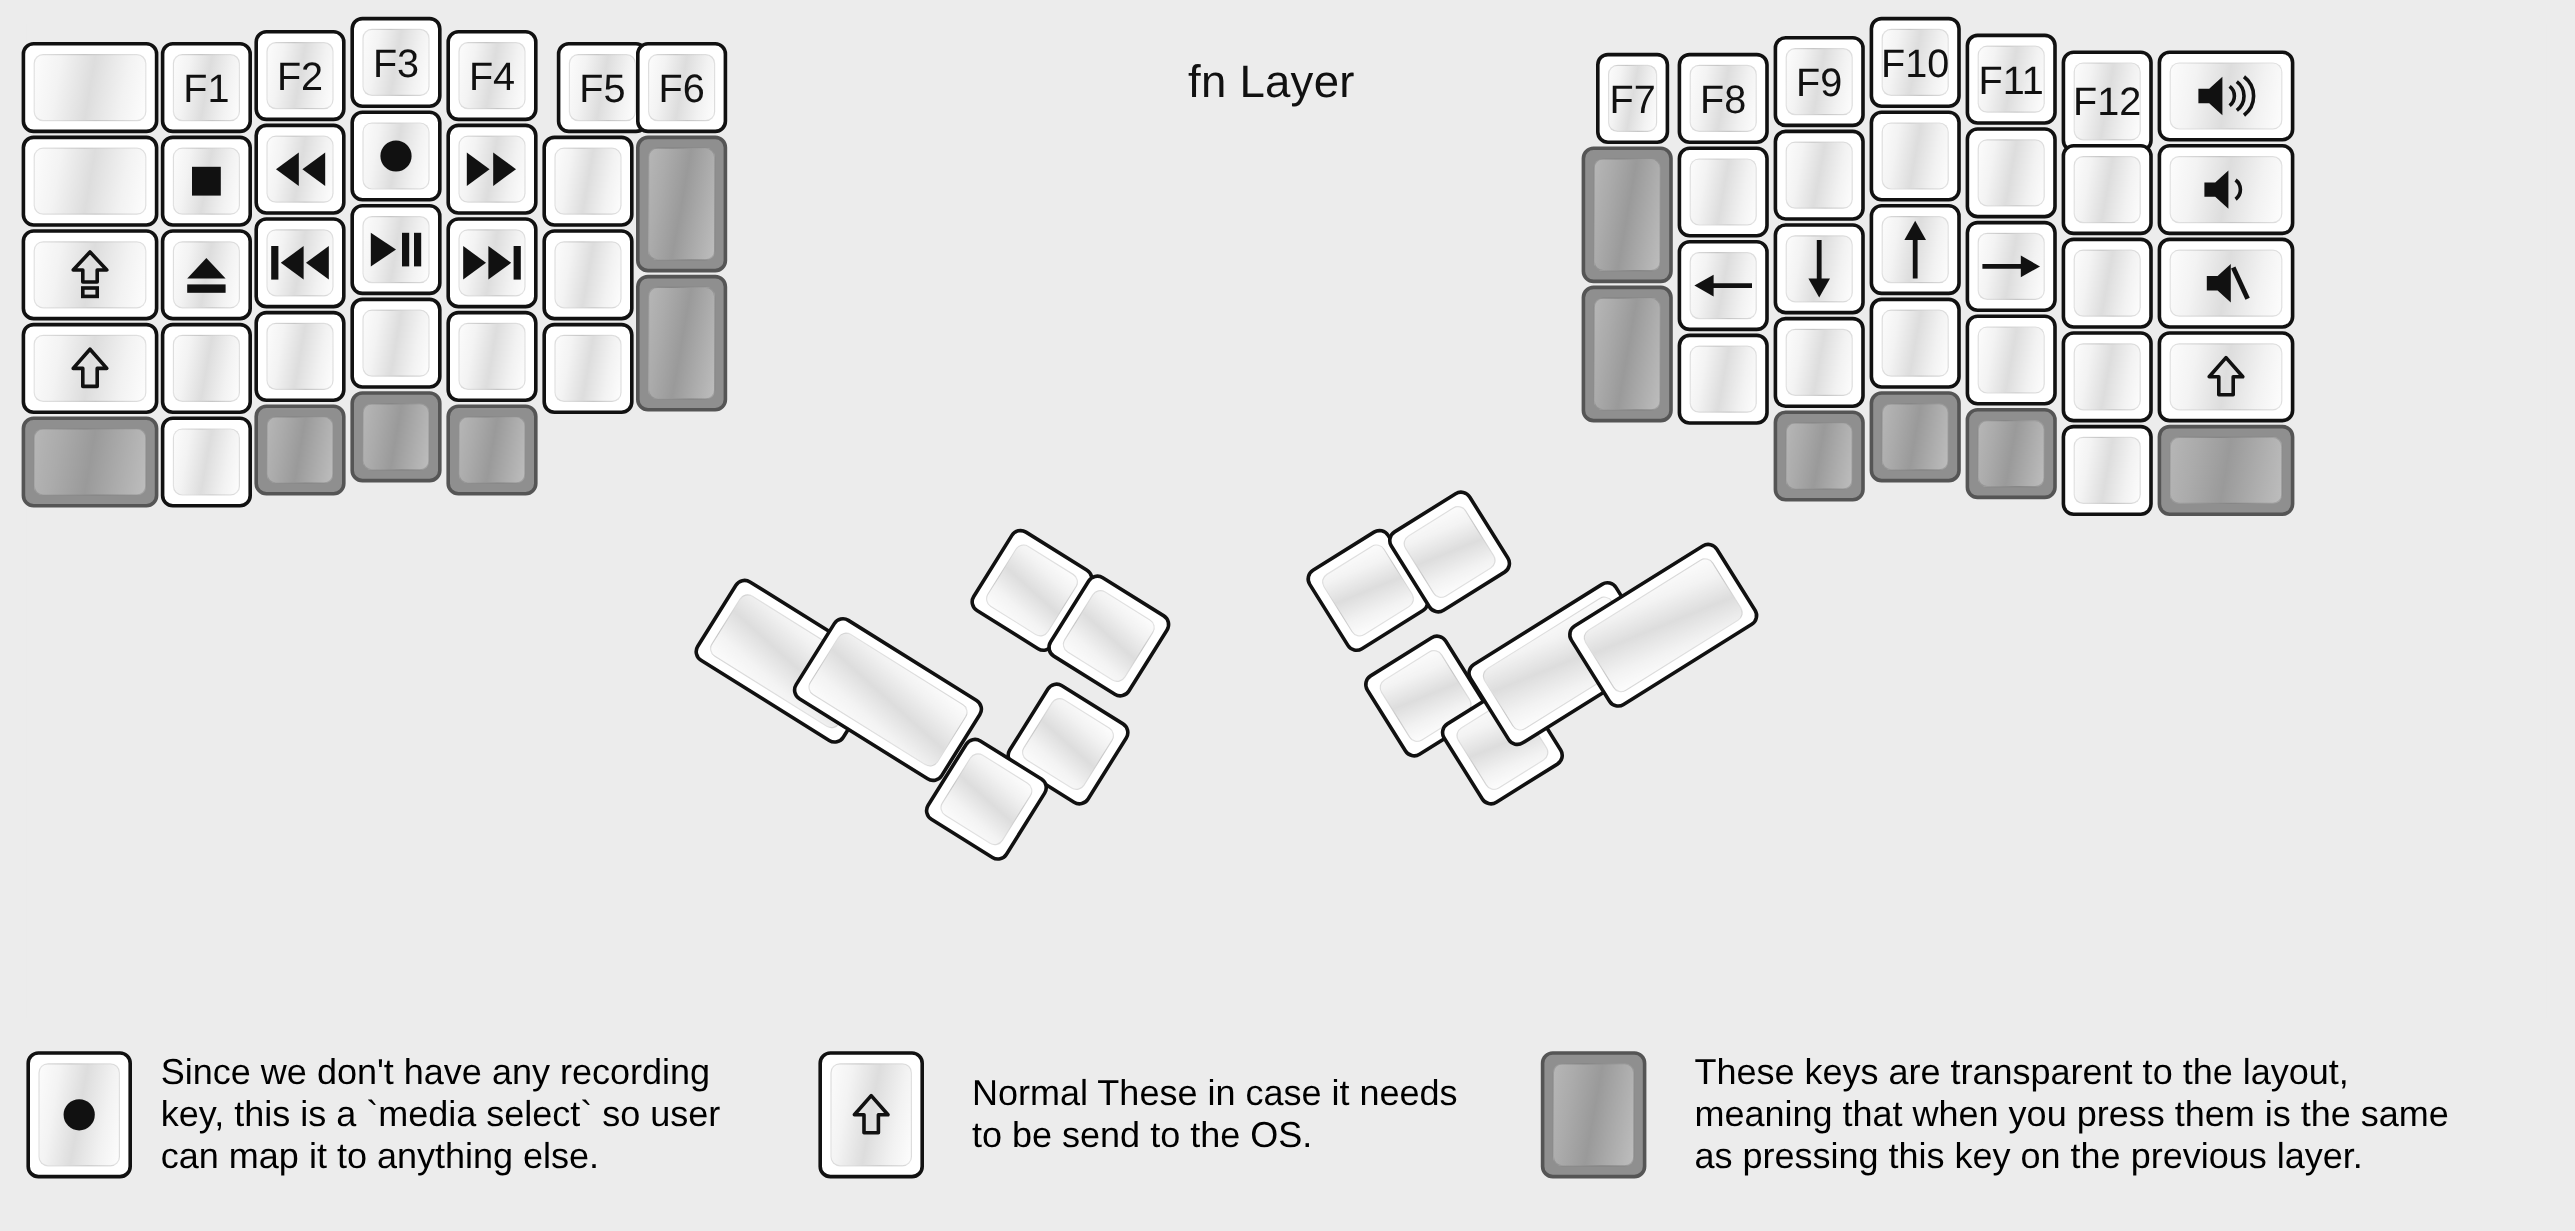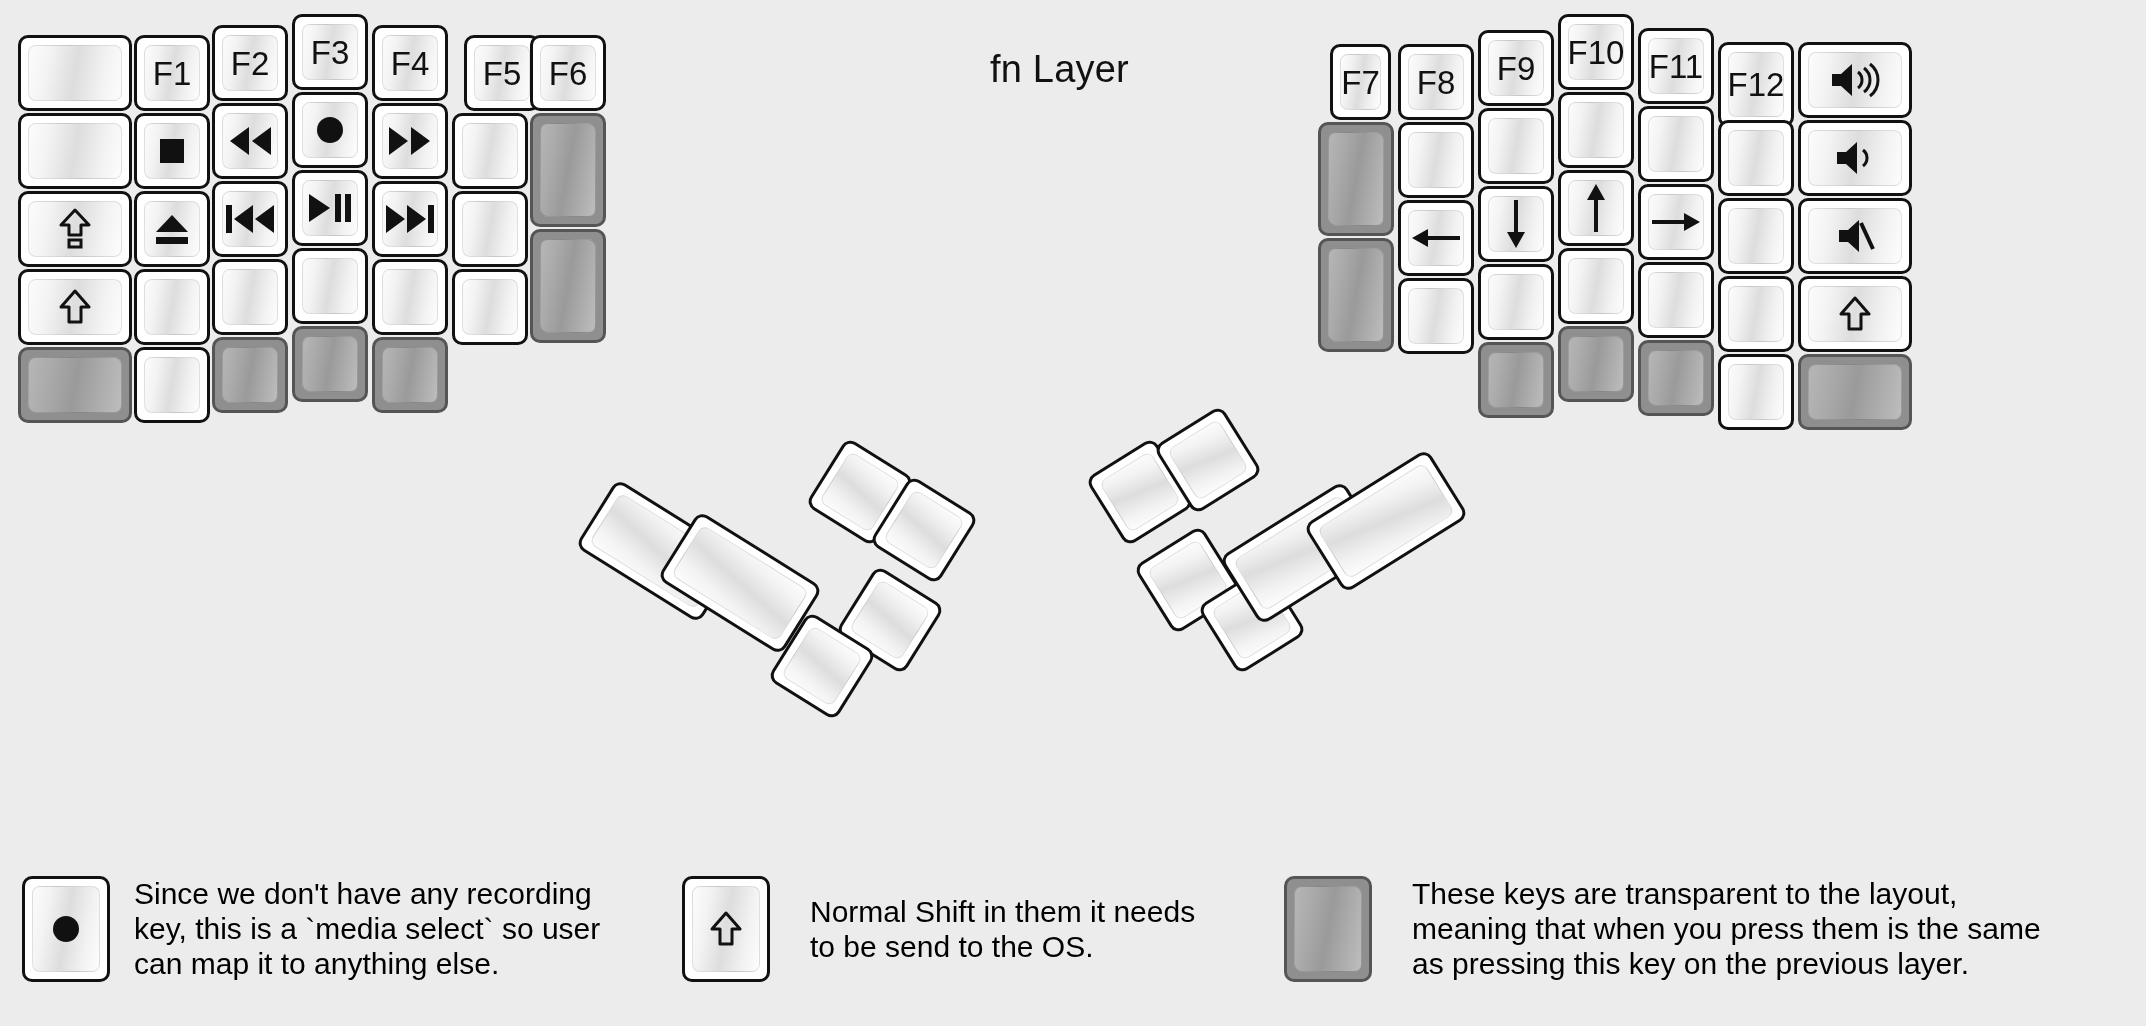--- a/index.html
+++ b/index.html
@@ -581,21 +581,21 @@
           <div class="cap">
             <span class="lbl">
               <span class="g">
                 <svg width="34" height="36" viewBox="0 0 34 36">
                   <path d="M17 2 L31 18 L23 18 L23 33 L11 33 L11 18 L3 18 Z" fill="none" stroke="#111" stroke-width="3" stroke-linejoin="round"></path>
                 </svg>
               </span>
             </span>
           </div>
         </div>
-        <div class="leg-text" style="left: 128px; top: 26px; width: 440px;">Normal Shift in them it needs
+        <div class="leg-text" style="left: 128px; top: 26px; width: 440px;">Normal These in case it needs
 to be send to the OS.</div>
       </div>
       <div class="leg-item" style="left: 1262px;">
         <div class="key trans" style="left: 0px; top: 8px; width: 88px; height: 106px; position: absolute;">
           <div class="cap">
             <span class="lbl"></span>
           </div>
         </div>
         <div class="leg-text" style="left: 128px; top: 8px; width: 760px;">These keys are transparent to the layout,
 meaning that when you press them is the same

